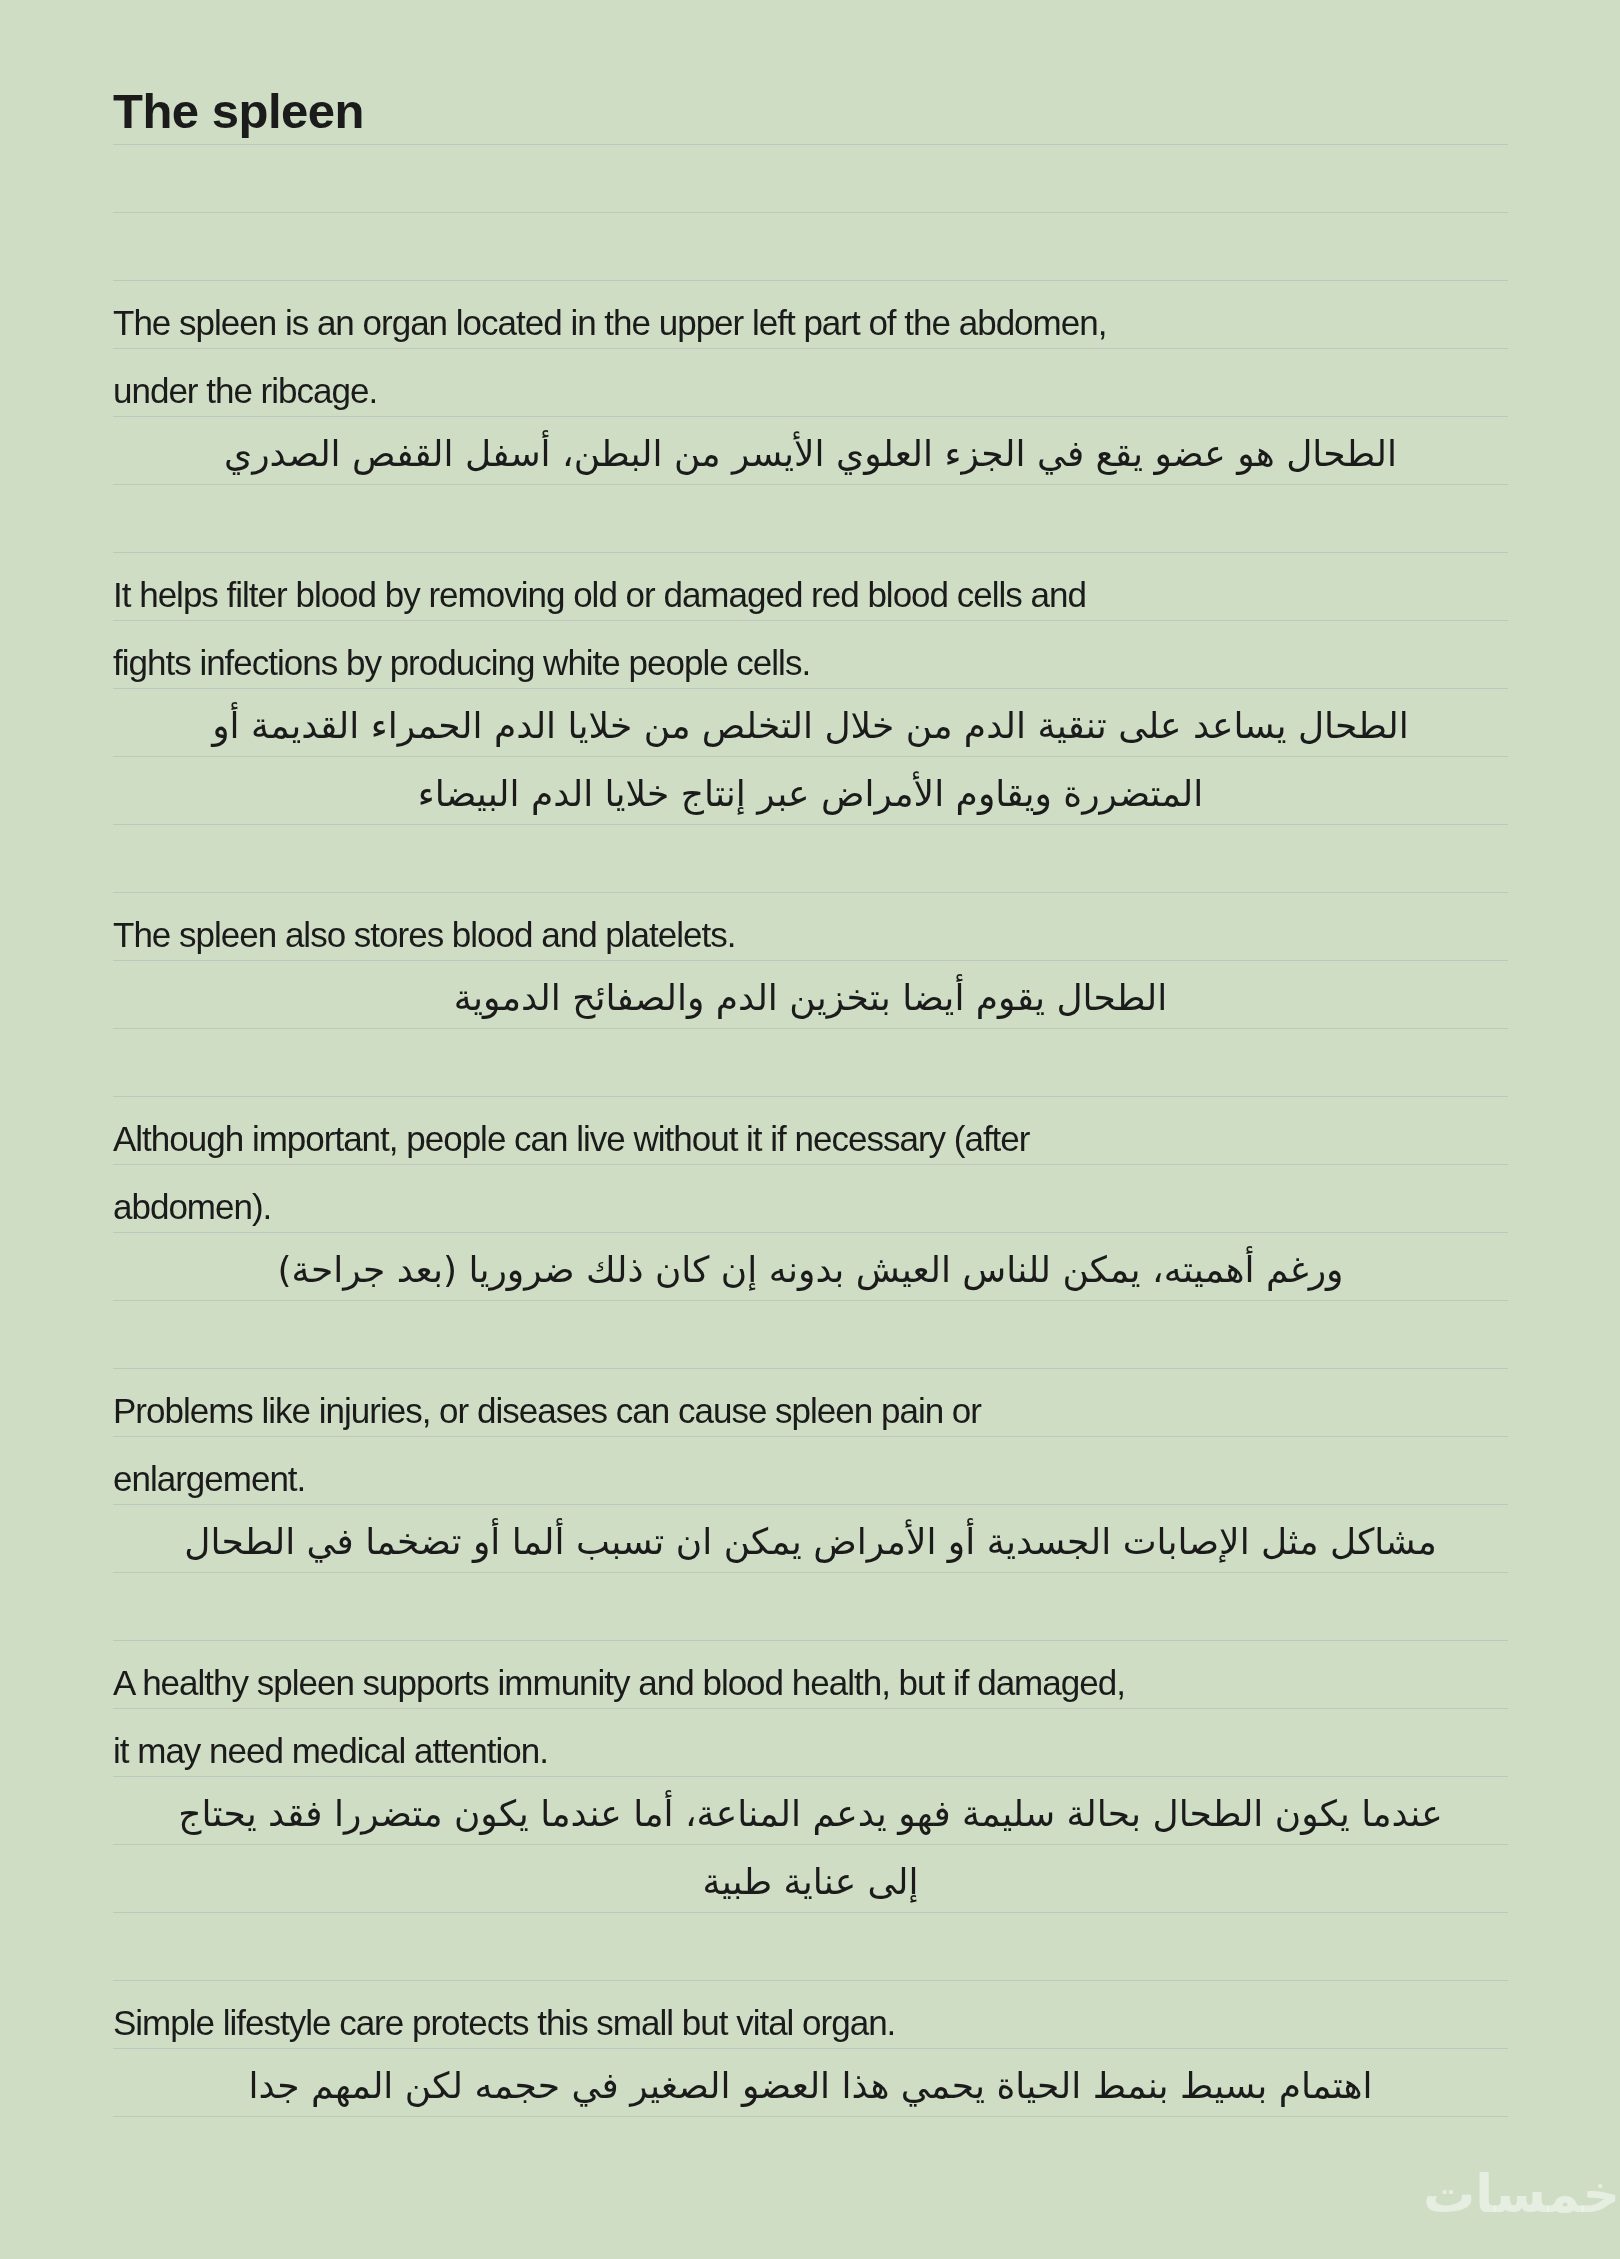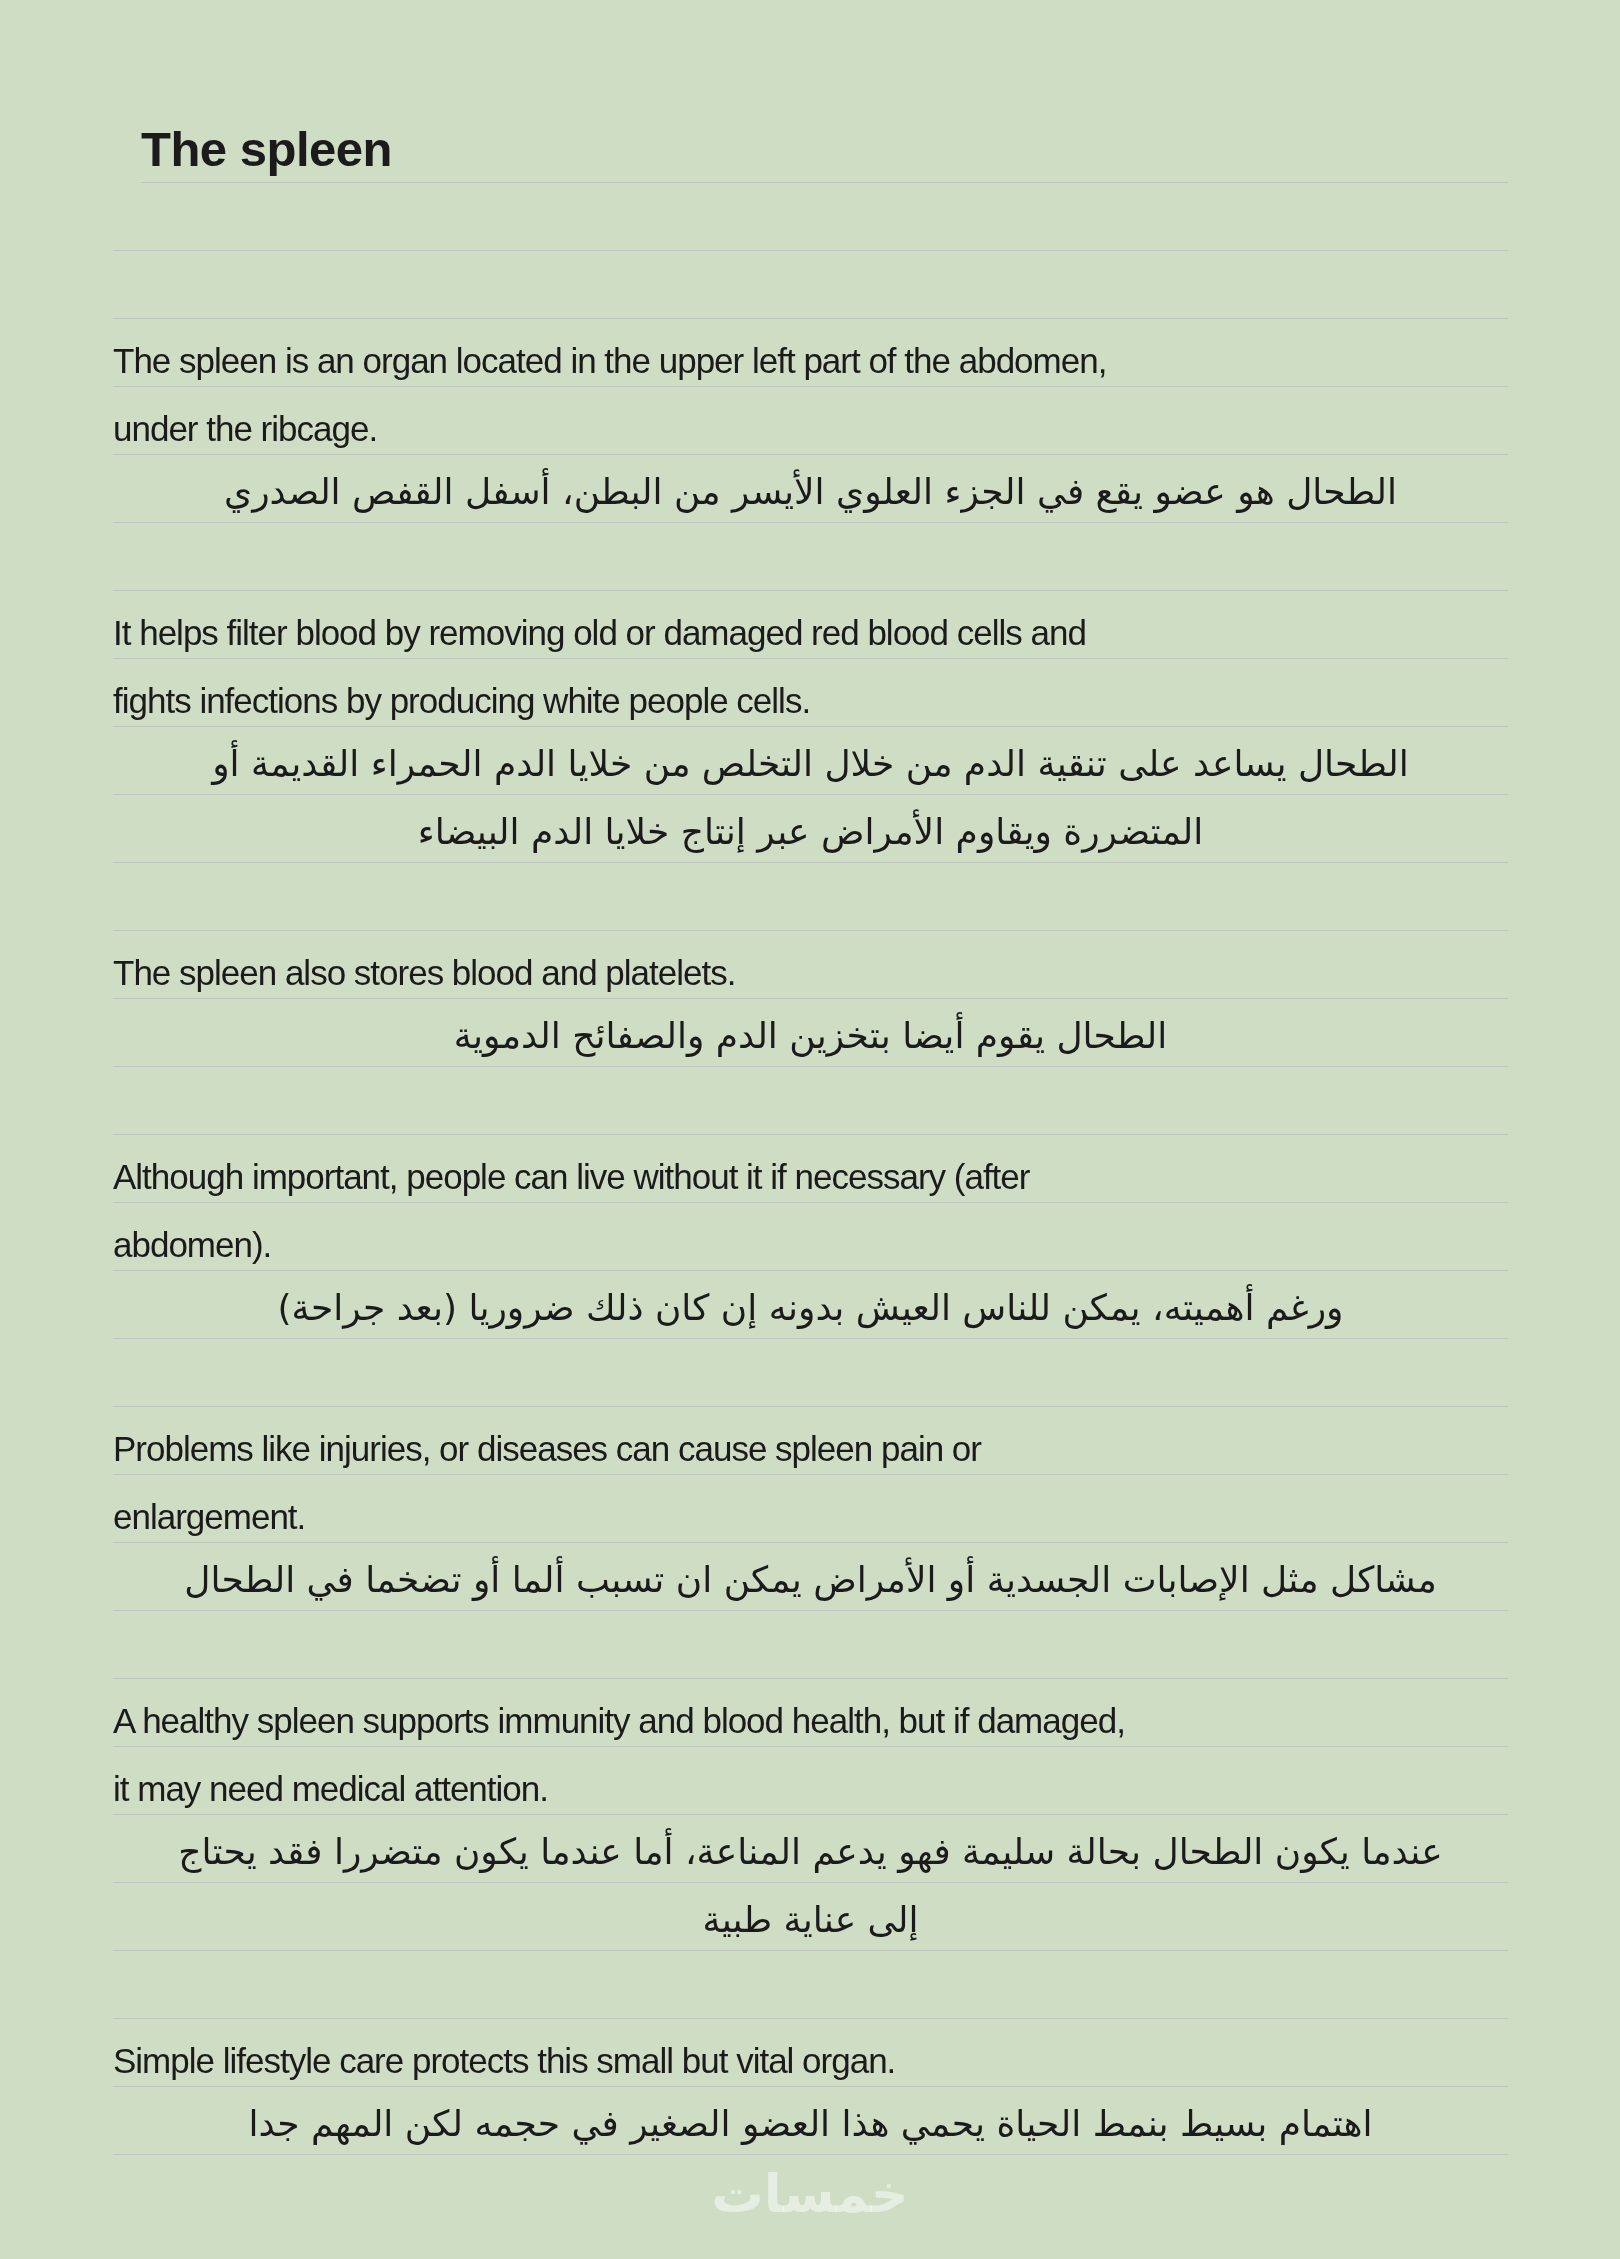--- a/index.html
+++ b/index.html
@@ -23,21 +23,21 @@
     left: 113px;
     top: 0;
     width: 1395px;
   }
   .row {
     height: 68px;
     display: flex;
     align-items: flex-end;
     border-bottom: 1.8px solid var(--rule);
   }
-  .row.title { height: 183px; margin-left: 28px; }
+  .row.title { height: 145px; }
   .row.arabic { justify-content: center; direction: rtl; }
   .title-text {
     font-size: 49px;
     font-weight: bold;
     letter-spacing: -0.5px;
     color: var(--ink);
     line-height: 1;
     padding-bottom: 8px;
     white-space: nowrap;
   }
@@ -55,21 +55,20 @@
     color: var(--ink);
     line-height: 1;
     padding-bottom: 11.7px;
     white-space: nowrap;
   }
   .watermark {
     position: absolute;
     left: 0;
     right: 0;
     top: 2164px;
-    text-align: center;
     font-family: "DejaVu Sans", sans-serif;
     font-size: 52px;
     font-weight: bold;
     color: var(--watermark);
     direction: rtl;
   }
 </style>
 </head>
 <body>
 

